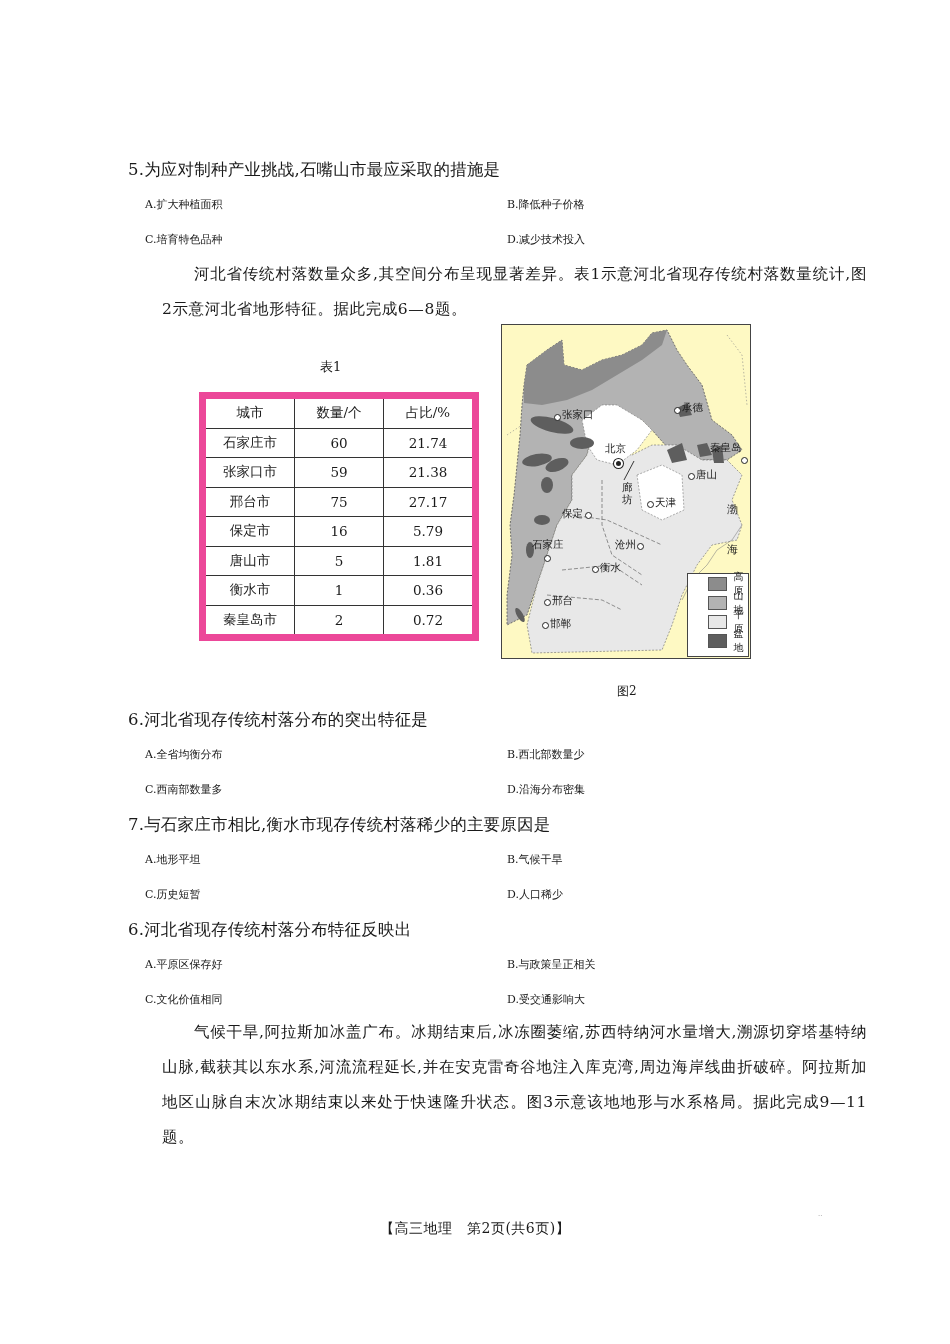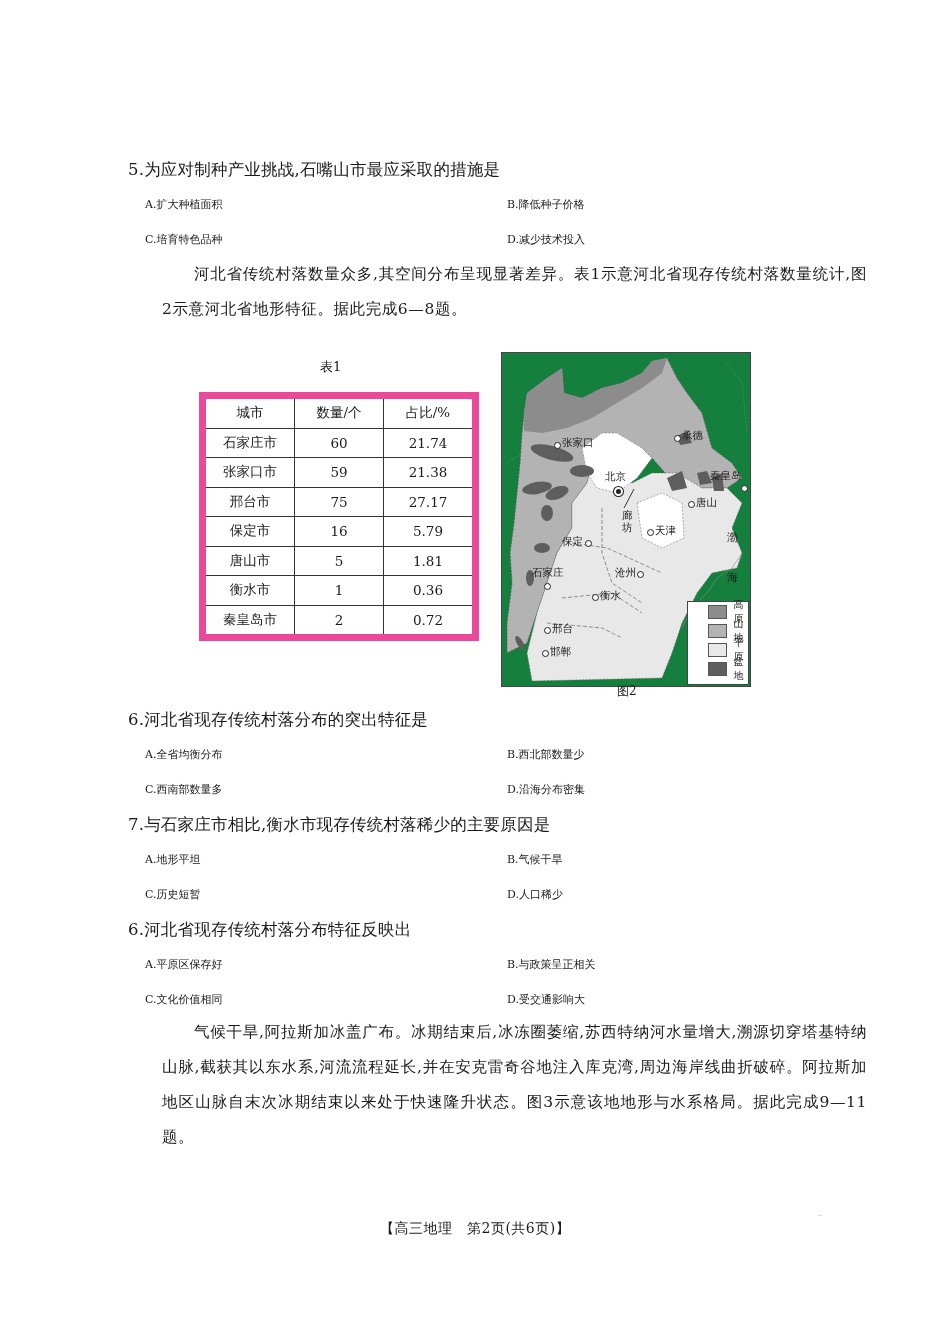--- a/index.html
+++ b/index.html
@@ -5,21 +5,21 @@
   html, body { margin: 0; padding: 0; background: #ffffff; }
   body { width: 950px; height: 1344px; position: relative; overflow: hidden;
          font-family: "DejaVu Serif", "Liberation Serif", serif; color: #1a1a1a; }
   .line { position: absolute; left: 128px; font-size: 16.5px; line-height: 20px; white-space: nowrap; letter-spacing: 0.2px; }
   .opt { position: absolute; font-size: 11px; line-height: 20px; white-space: nowrap; }
   .para { position: absolute; left: 128px; width: 705px; font-size: 15.5px; line-height: 35px; text-align: justify; text-indent: 32px; letter-spacing: 0.6px; margin-left: 34px; }
   .caption { position: absolute; font-size: 13px; }
   table.t1 { position: absolute; left: 199px; top: 392px; border-collapse: collapse; border: 7px solid #ec4899; font-size: 13.5px; }
   table.t1 td, table.t1 th { border: 1px solid #333; width: 88px; height: 28.5px; text-align: center; padding: 0; font-weight: normal; }
   table.t1 th { font-weight: normal; }
-  .map { position: absolute; left: 501px; top: 352px; width: 248px; height: 333px; border: 1.5px solid #444; background: #15803d; overflow: hidden; }
+  .map { position: absolute; left: 501px; top: 324px; width: 248px; height: 333px; border: 1.5px solid #444; background: #fef9c3; overflow: hidden; }
   .legend { position: absolute; right: 1px; bottom: 1px; width: 60px; height: 82px; background: #fff; border: 1px solid #444; }
   .legend-row { display: flex; align-items: center; height: 19px; padding-left: 20px; font-size: 10px; justify-content: space-between; }
   .swatch { width: 24px; height: 12px; border: 1px solid #555; margin-right: 6px; }
   .lbl { position: absolute; font-size: 10.5px; white-space: nowrap; }
   .dot { position: absolute; width: 5px; height: 5px; border: 1px solid #222; border-radius: 50%; background: #fff; }
   .footer { position: absolute; top: 1220px; left: 380px; font-size: 14px; letter-spacing: 0.5px; }
   .tiny { position: absolute; top: 1210px; left: 818px; font-size: 7px; color: #999; }
 </style>
 </head>
 <body>

